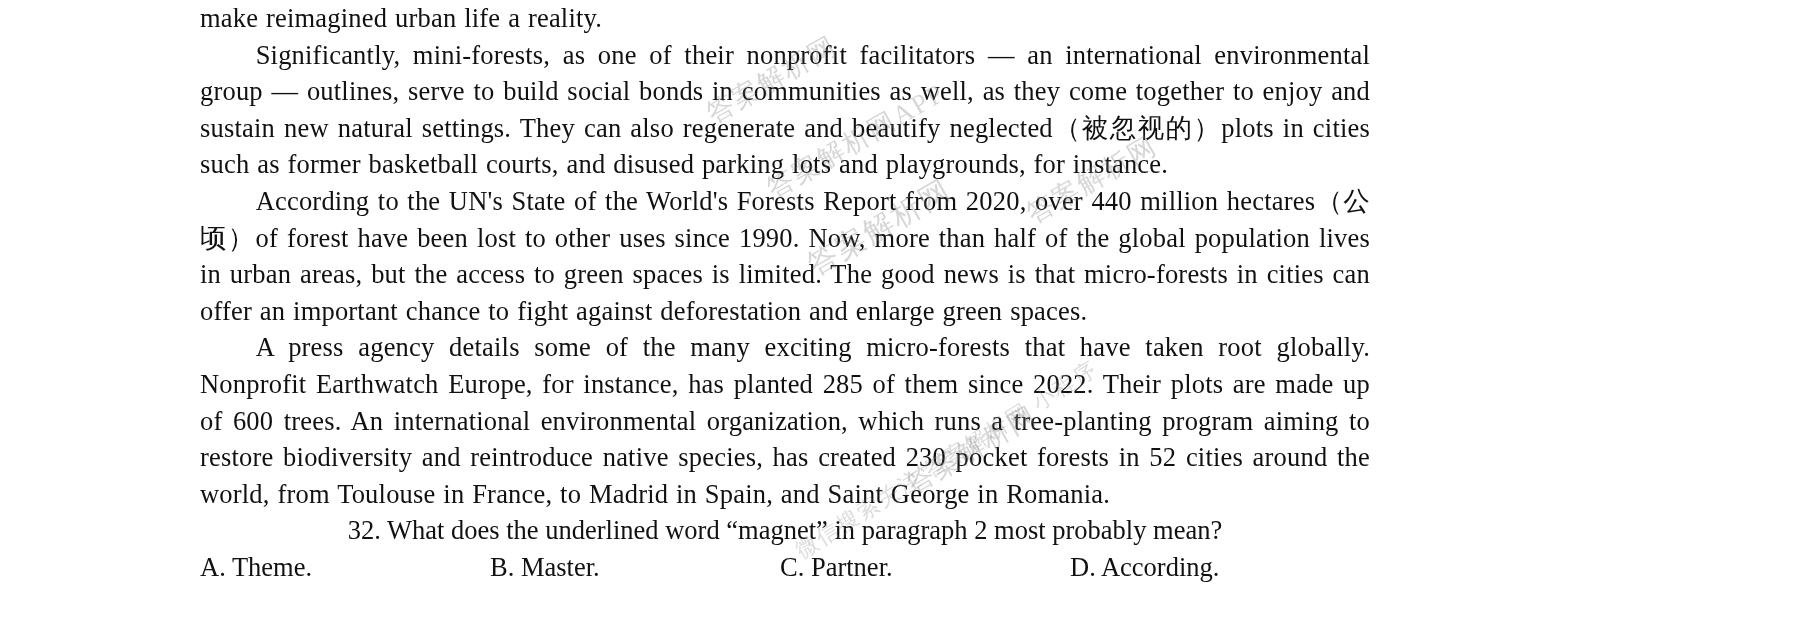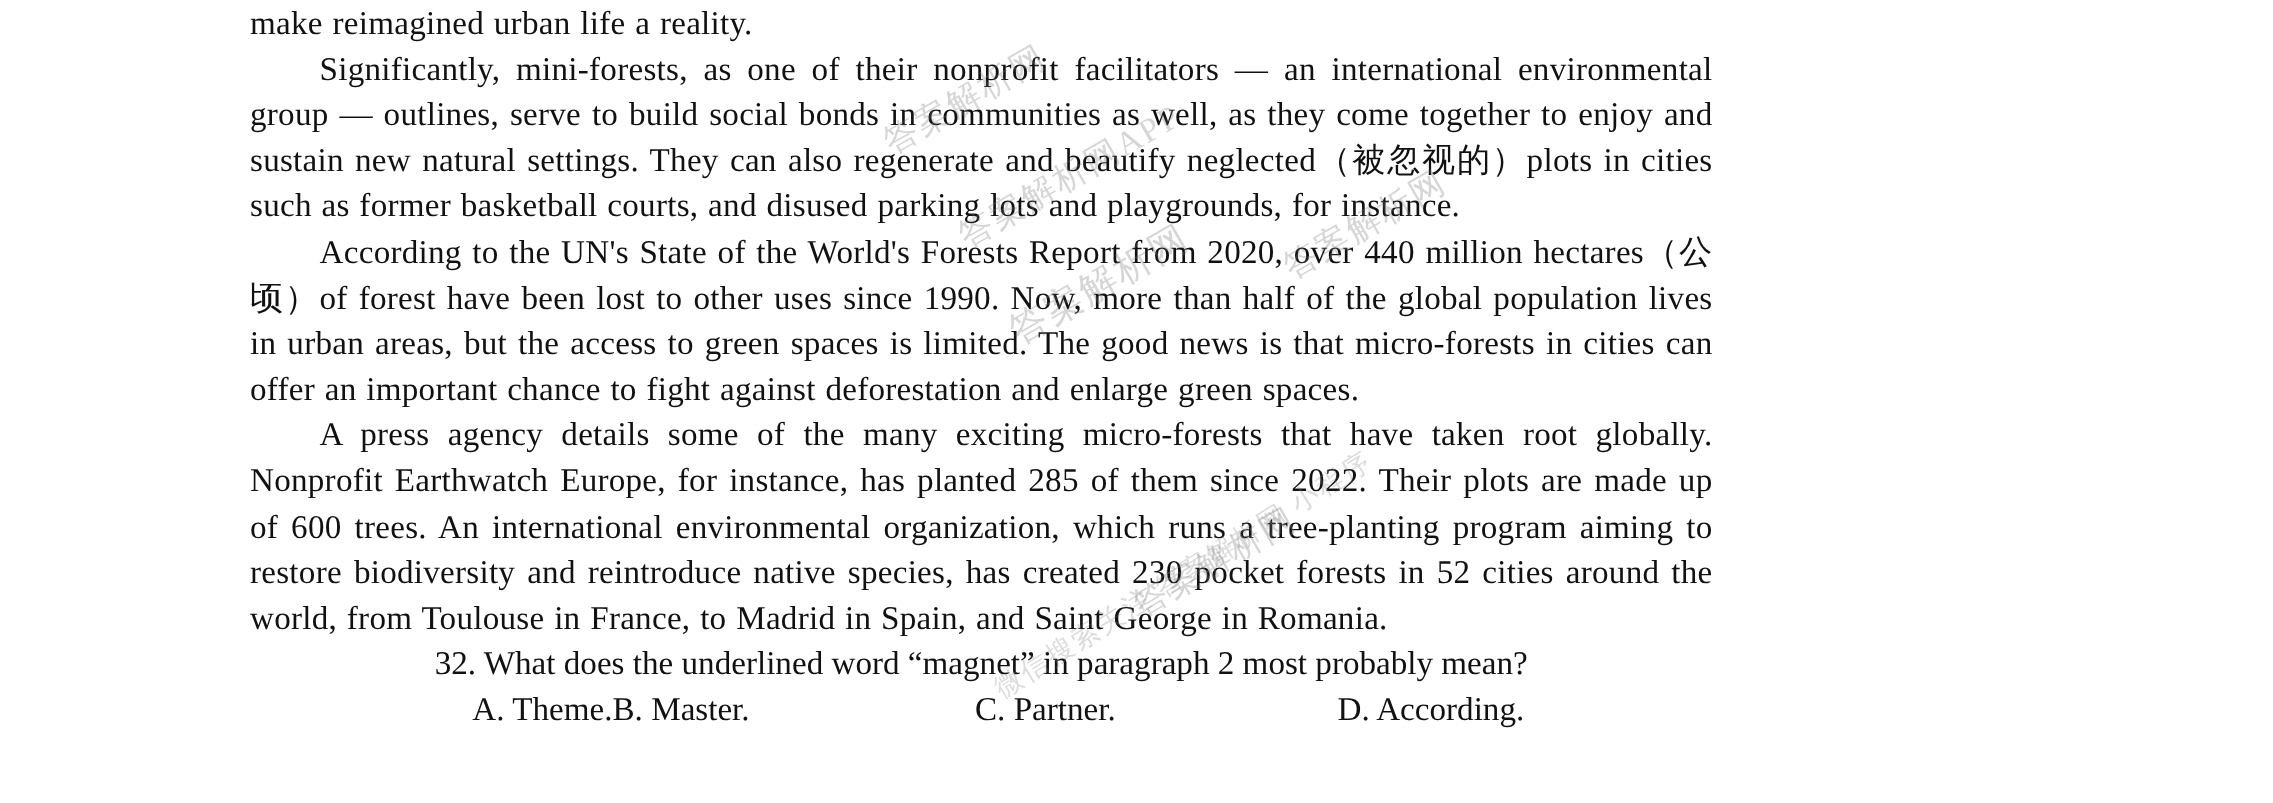--- a/index.html
+++ b/index.html
@@ -55,21 +55,21 @@
   .choices {
     font-size: 26.5px;
     line-height: 36.6px;
     margin: 0;
     display: flex;
     width: 1165px;
   }
   .choices .opt {
     white-space: nowrap;
   }
-  .choices .opt:nth-child(1) { width: 290px; text-align: right; }
+  .choices .opt:nth-child(1) { width: 290px; }
   .choices .opt:nth-child(2) { width: 290px; }
   .choices .opt:nth-child(3) { width: 290px; }
   .choices .opt:nth-child(4) { width: 290px; }
 
   
   .watermarks {
     position: absolute;
     left: 0;
     top: 0;
     width: 1818px;

